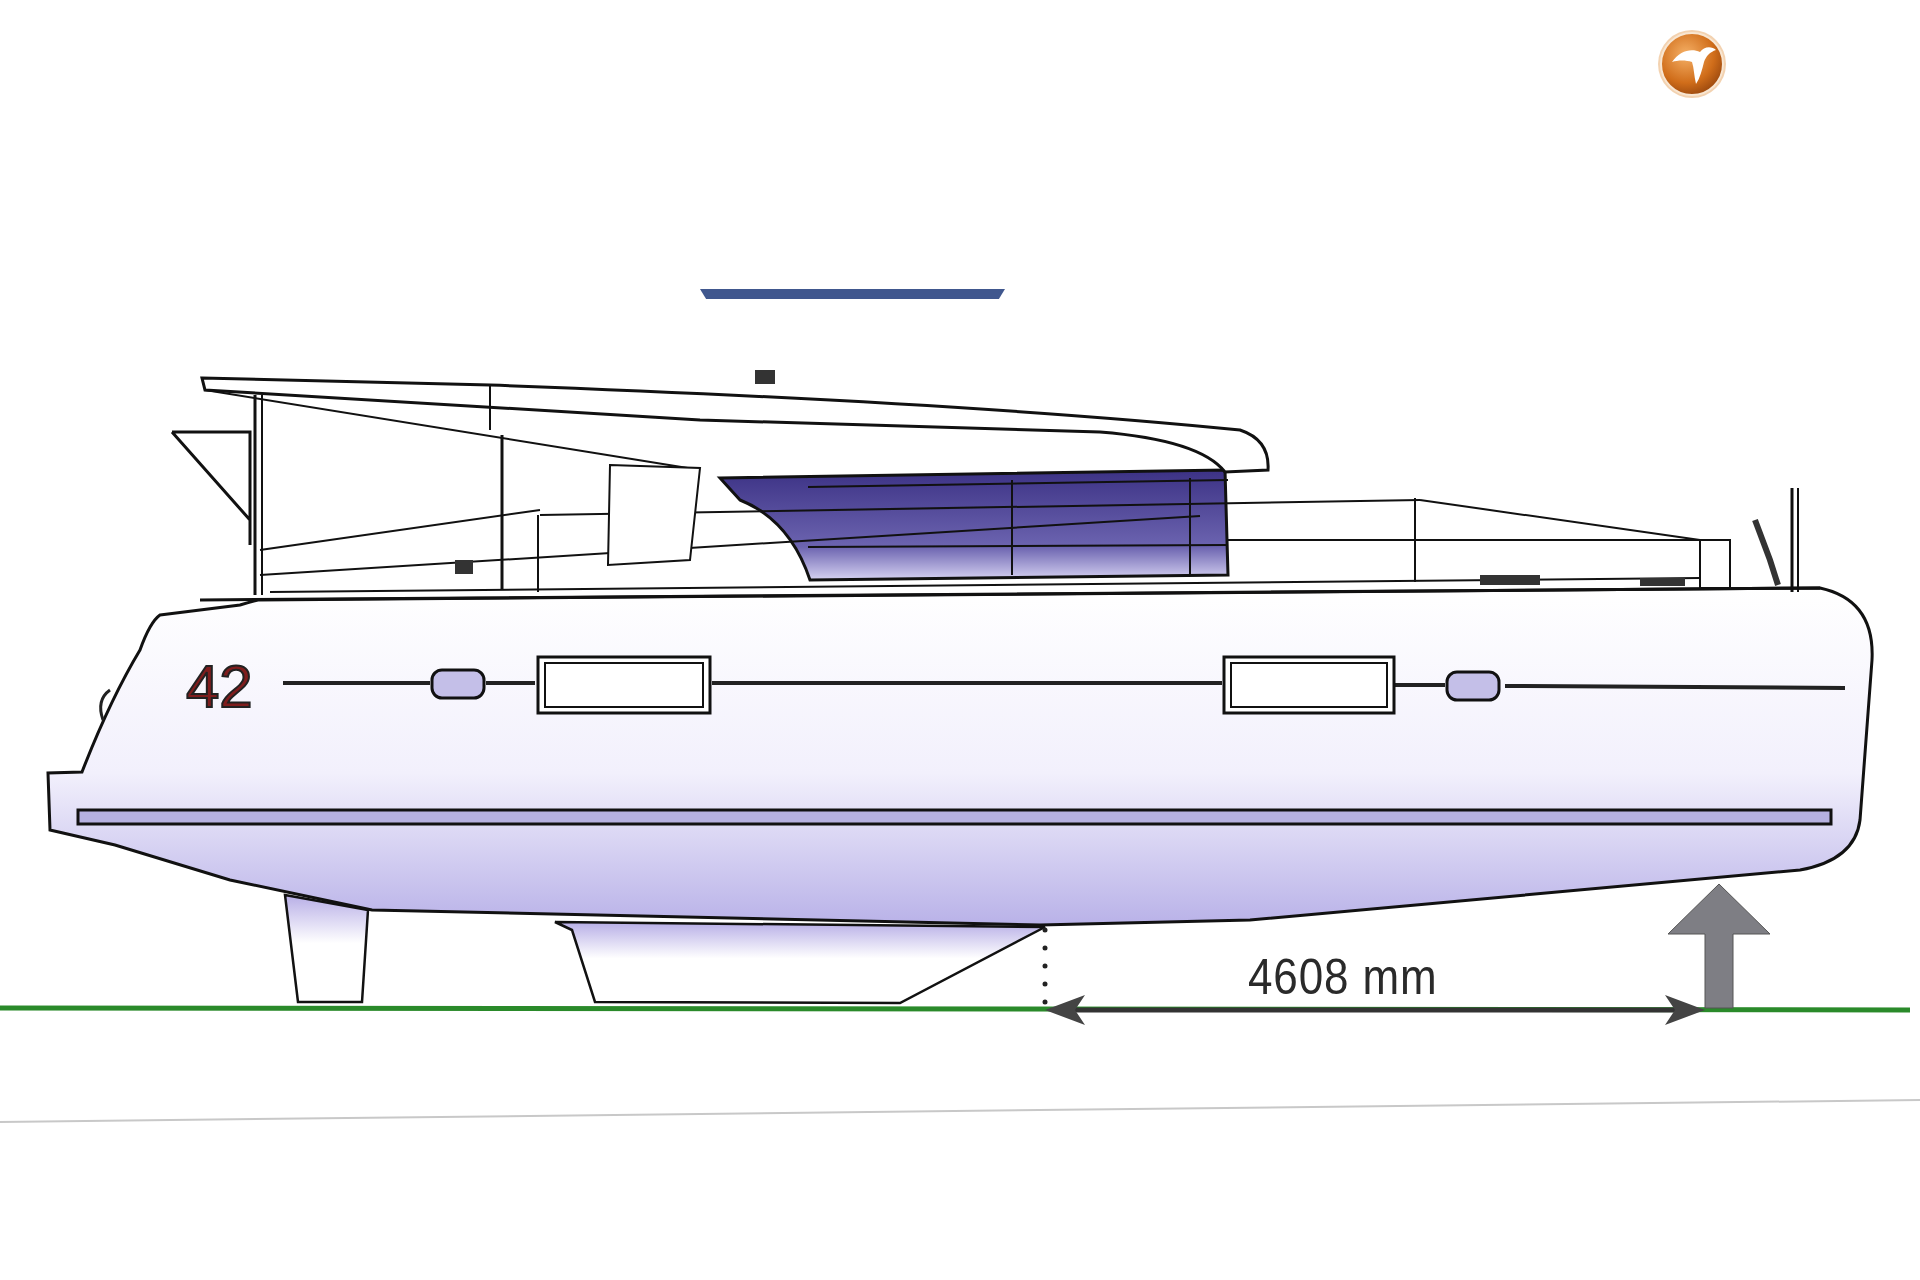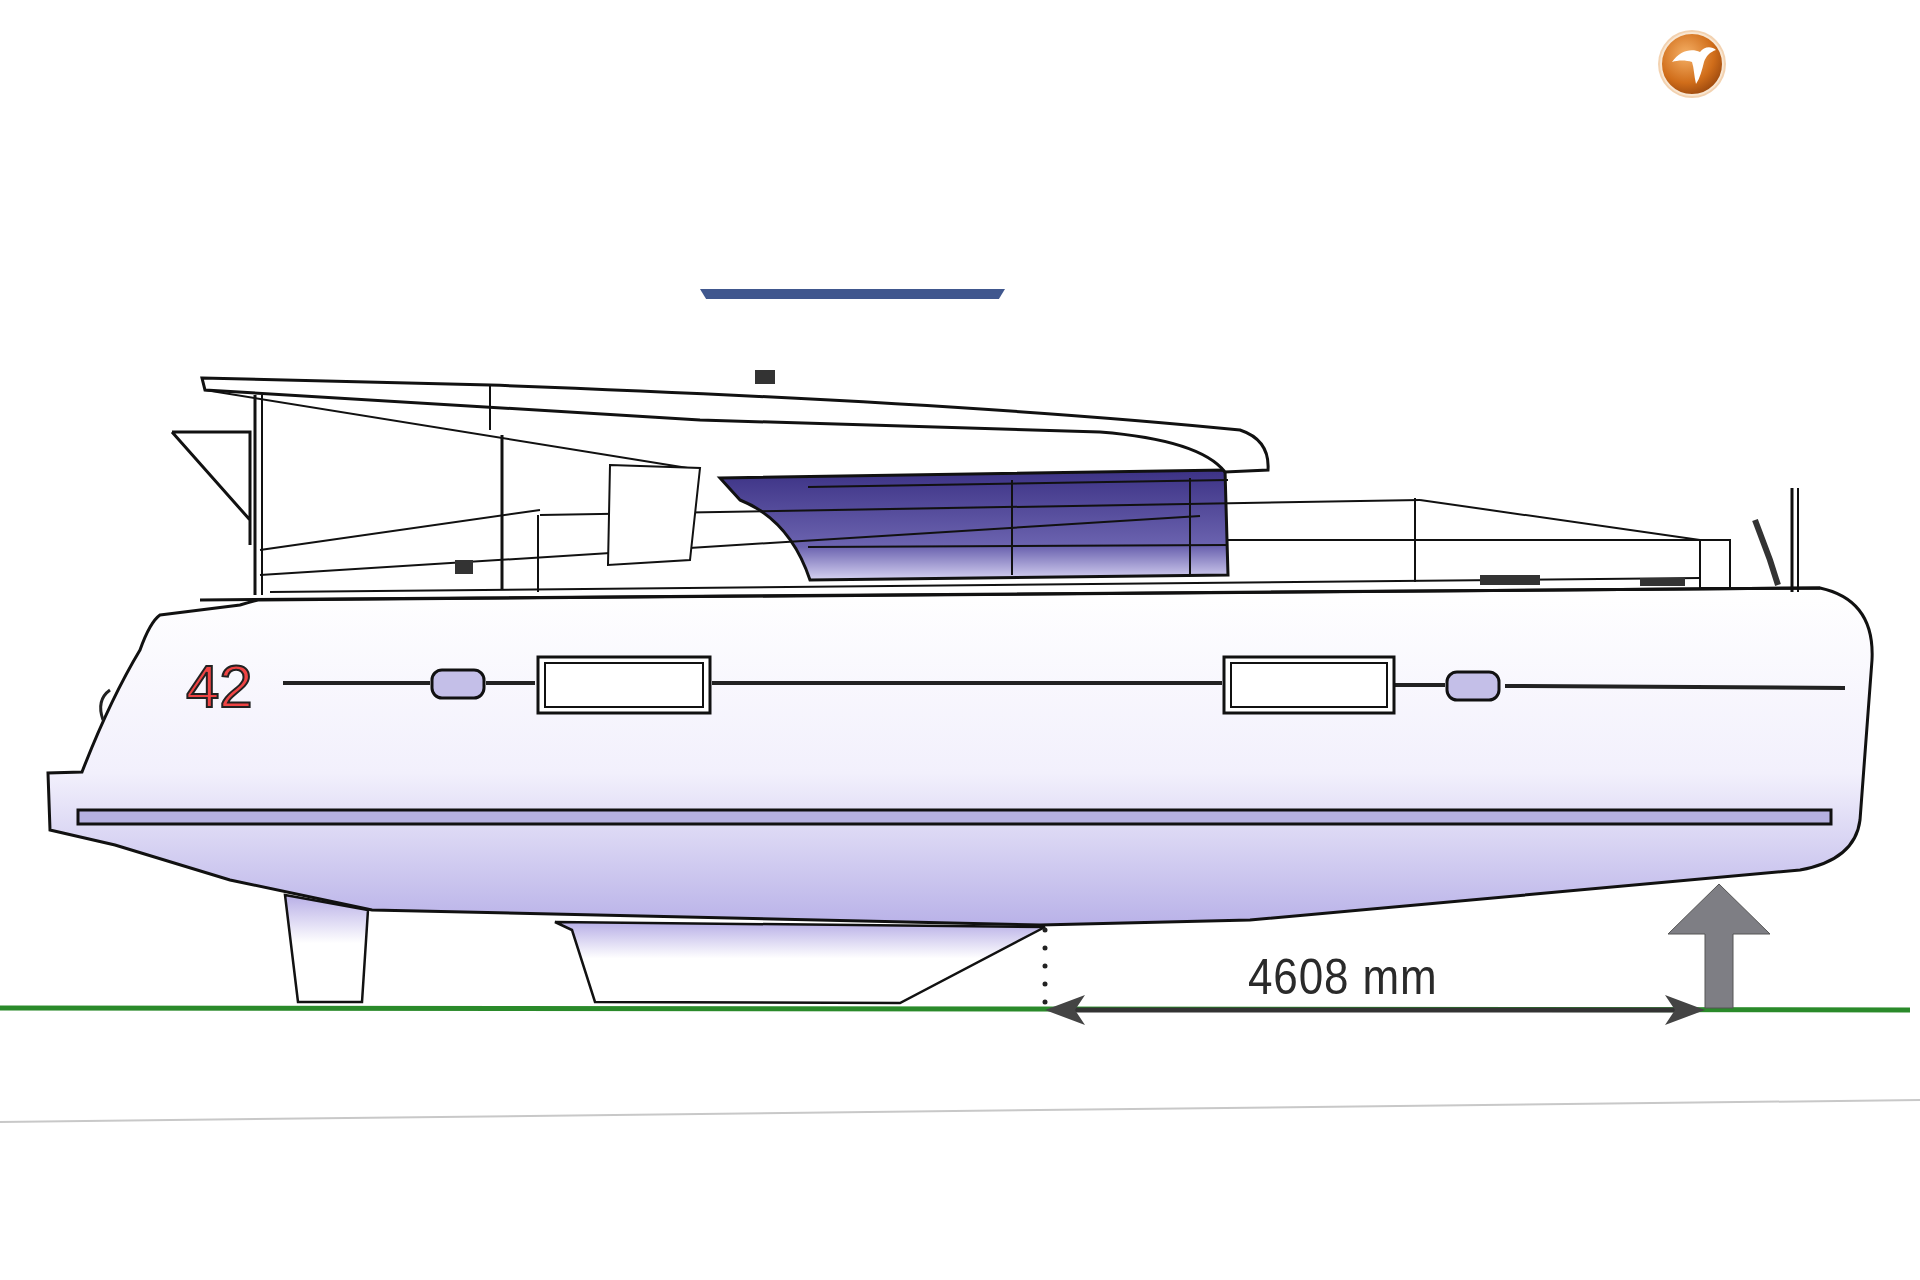--- a/index.html
+++ b/index.html
@@ -2,21 +2,21 @@
 <html><head>
 <meta charset="utf-8">
 <style>
   html,body{margin:0;padding:0;background:#ffffff;}
   body{width:1920px;height:1280px;position:relative;overflow:hidden;font-family:"Liberation Sans",sans-serif;}
   .logo{position:absolute;left:1656px;top:28px;width:72px;height:72px;}
   .cut-title{position:absolute;left:700px;top:285px;width:305px;height:14px;overflow:hidden;}
   .cut-title span{display:block;height:10px;background:#1f3a7a;margin-top:4px;clip-path:polygon(0 0,100% 0,98% 100%,2% 100%);opacity:.85;}
   svg.drawing{position:absolute;left:0;top:0;}
   .dim-label{position:absolute;left:1248px;top:948px;font-size:50px;color:#2a2a2a;letter-spacing:1px;font-family:"Liberation Sans Narrow","Liberation Sans",sans-serif;transform:scaleX(.88);transform-origin:left top;}
-  .hull-number{position:absolute;left:186px;top:652px;font-size:60px;color:#ef4444;-webkit-text-stroke:2px #222;font-family:"Liberation Sans",sans-serif;}
+  .hull-number{position:absolute;left:186px;top:652px;font-size:60px;color:#7f1d1d;-webkit-text-stroke:2px #222;font-family:"Liberation Sans",sans-serif;}
 </style>
 </head>
 <body>
 
 <div class="logo">
   <svg width="72" height="72" viewBox="0 0 72 72">
     <defs>
       <radialGradient id="lg" cx="40%" cy="35%" r="65%">
         <stop offset="0%" stop-color="#f5b066"></stop>
         <stop offset="70%" stop-color="#d06d1a"></stop>

